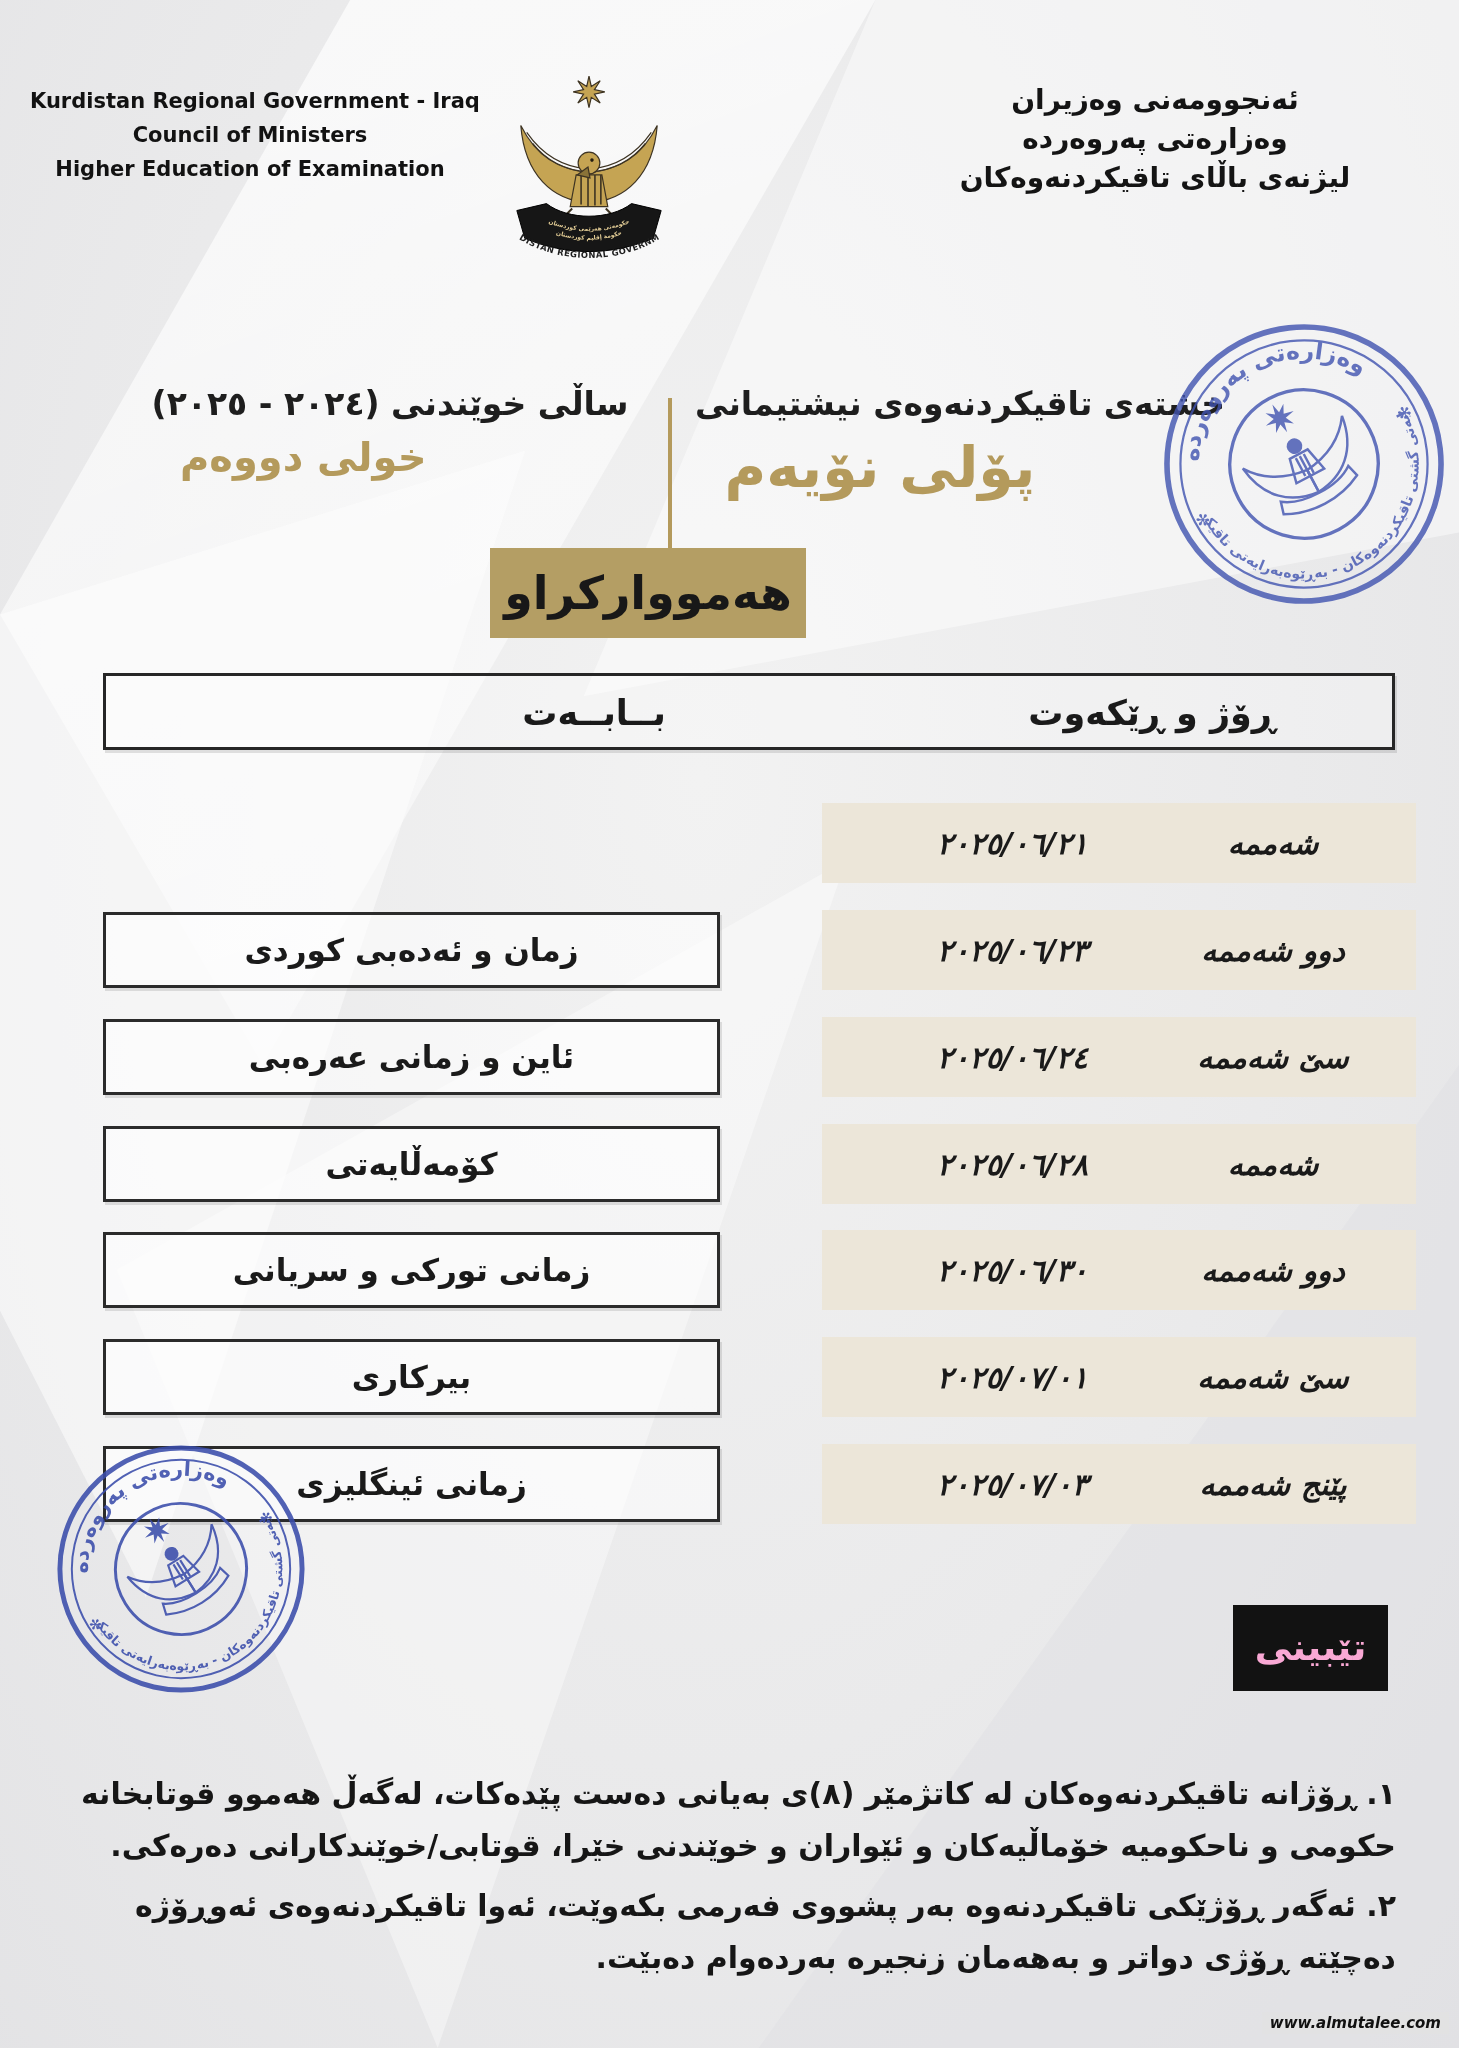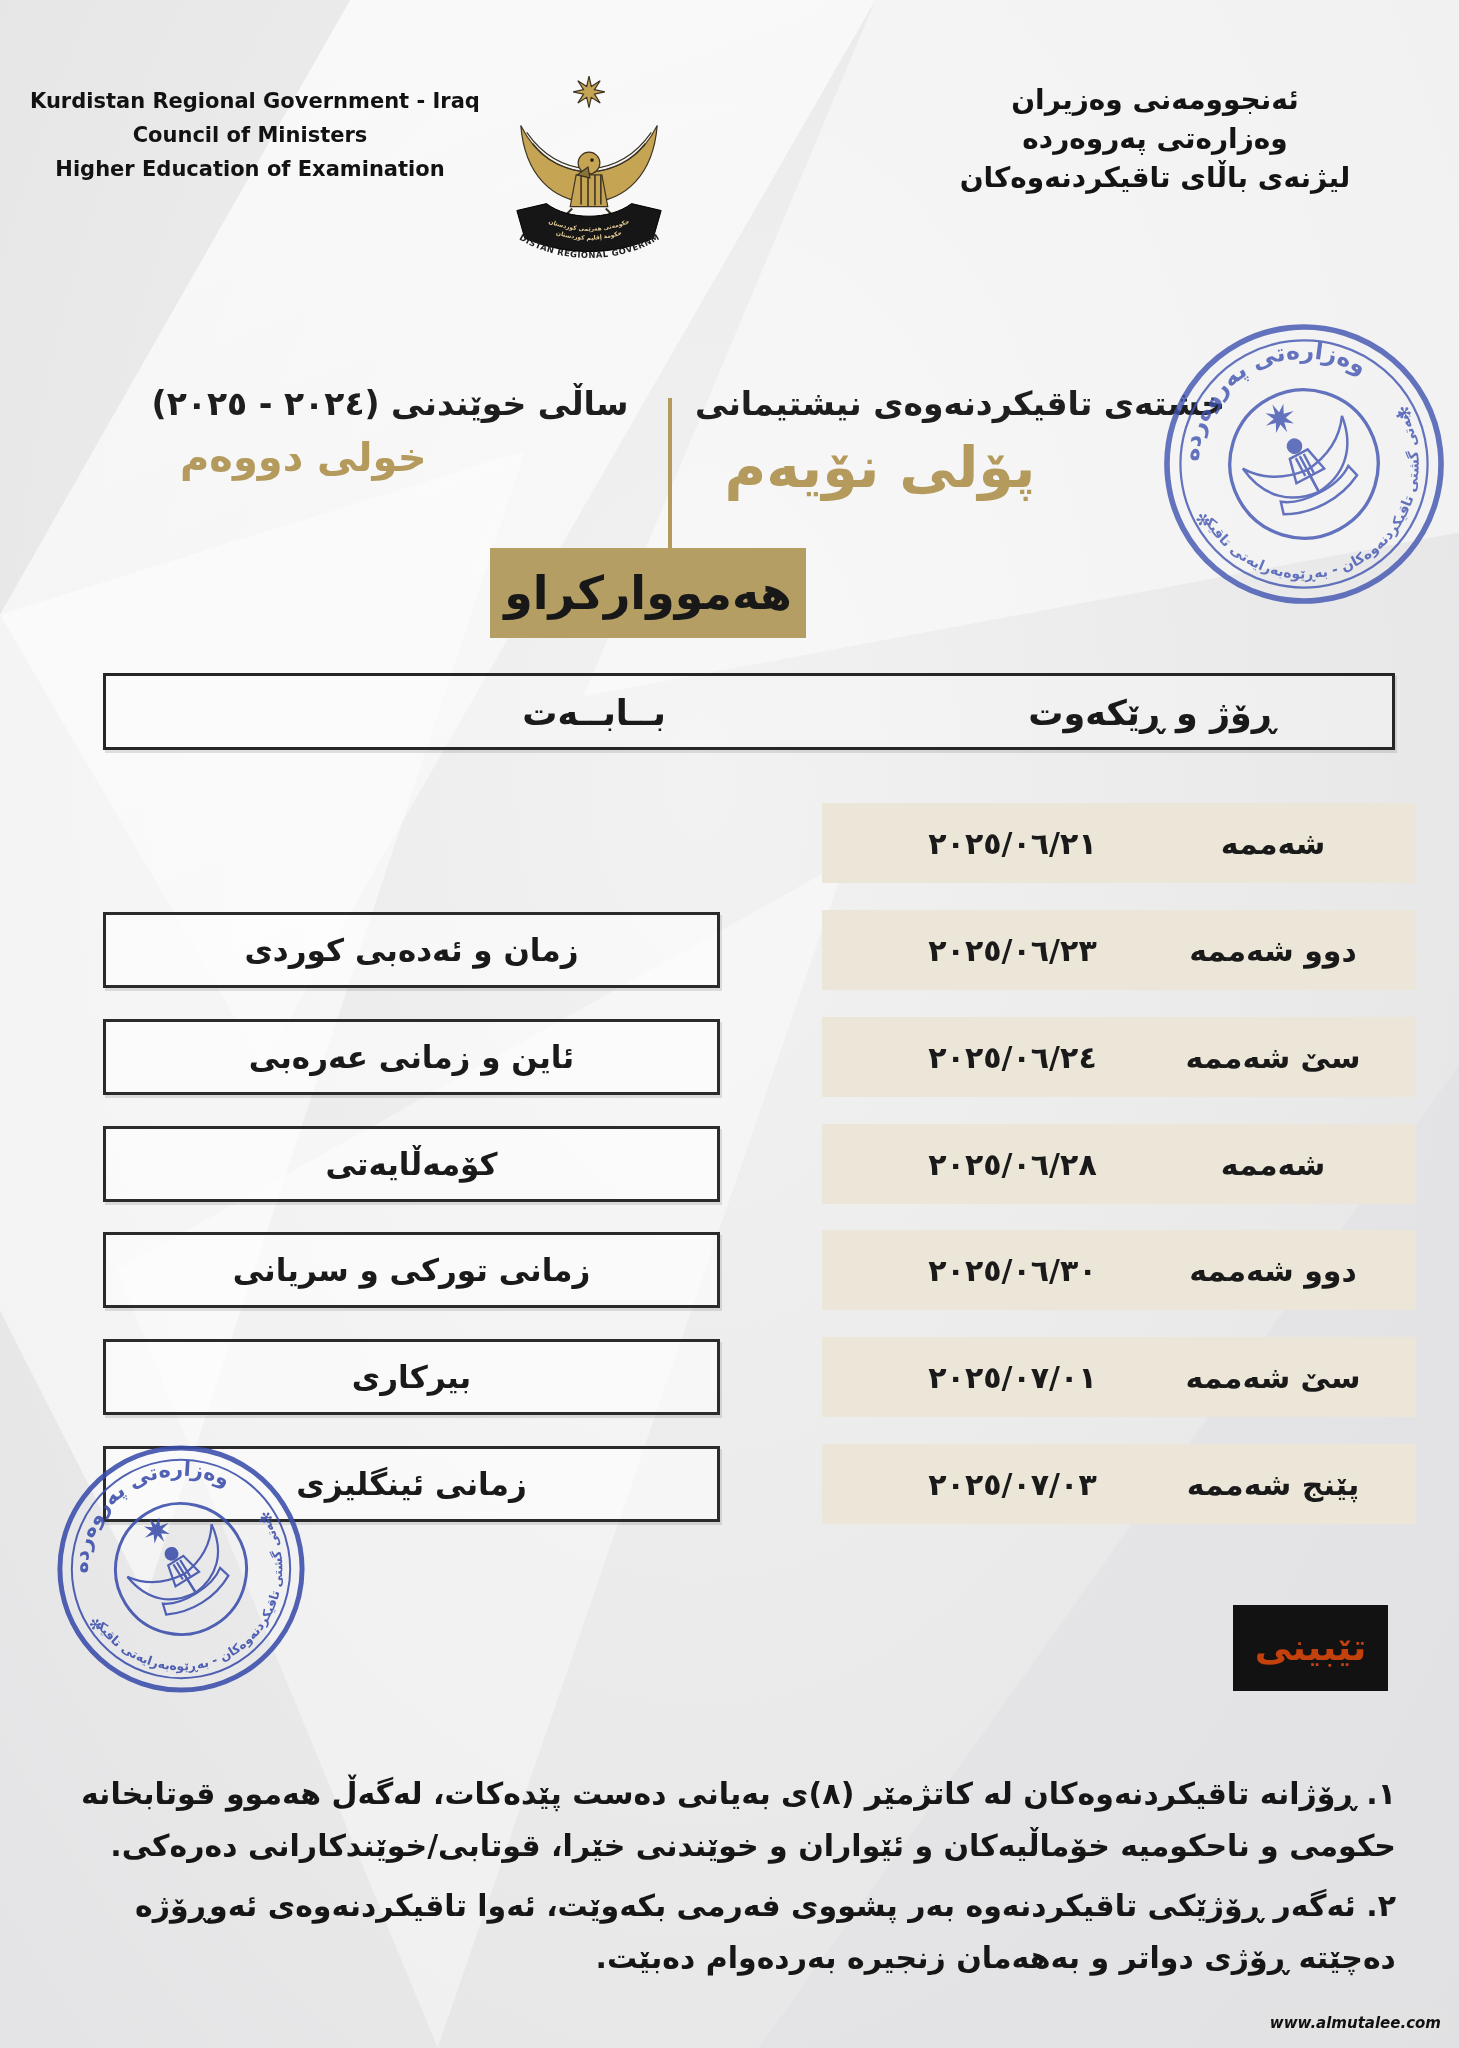--- a/index.html
+++ b/index.html
@@ -42,27 +42,27 @@
               font-size:35px;font-weight:700;direction:rtl;}
   .th-date{position:absolute;right:20px;top:0;width:440px;height:77px;line-height:74px;text-align:center;
            font-size:35px;font-weight:700;direction:rtl;}
   .row{position:absolute;left:0;width:1459px;height:80px;}
   .subject-box{position:absolute;left:103px;top:0;width:617px;height:76px;box-sizing:border-box;
                border:3px solid #2b2b2b;background:rgba(255,255,255,.55);
                box-shadow:2px 3px 0 rgba(70,70,70,.15);
                text-align:center;line-height:70px;font-size:31px;font-weight:700;direction:rtl;}
   .date-cell{position:absolute;left:822px;top:-2px;width:594px;height:80px;background:#ece6d9;
              display:flex;align-items:center;justify-content:space-between;box-sizing:border-box;
-             padding:0 18px 0 15px;}
+             padding:0 18px 0 15px;font-style:italic;}
   .date-val{flex:1;text-align:center;direction:ltr;font-size:30px;font-weight:600;padding-left:40px;}
   .day-val{width:250px;text-align:center;direction:rtl;font-size:30px;font-weight:700;}
 
   
   .note-badge{position:absolute;left:1233px;top:1605px;width:155px;height:86px;background:#121212;
-              color:#c2410c;text-align:center;line-height:86px;font-size:37px;font-weight:700;direction:rtl;}
+              color:#f9a8d4;text-align:center;line-height:86px;font-size:37px;font-weight:700;direction:rtl;}
   .notes{position:absolute;left:60px;top:1768px;width:1336px;direction:rtl;text-align:right;
          font-size:30px;font-weight:600;line-height:52px;color:#161616;}
   .notes p{margin:0 0 8px 0;}
 
   
   .stamp{position:absolute;pointer-events:none;}
   .stamp svg{width:100%;height:100%;}
   .stamp-tr{left:1158px;top:318px;width:292px;height:292px;color:#4053b0;opacity:.8;}
   .stamp-tr svg{transform:rotate(-28deg);}
   .stamp-bl{left:52px;top:1440px;width:258px;height:258px;color:#3a4dab;opacity:.88;}

